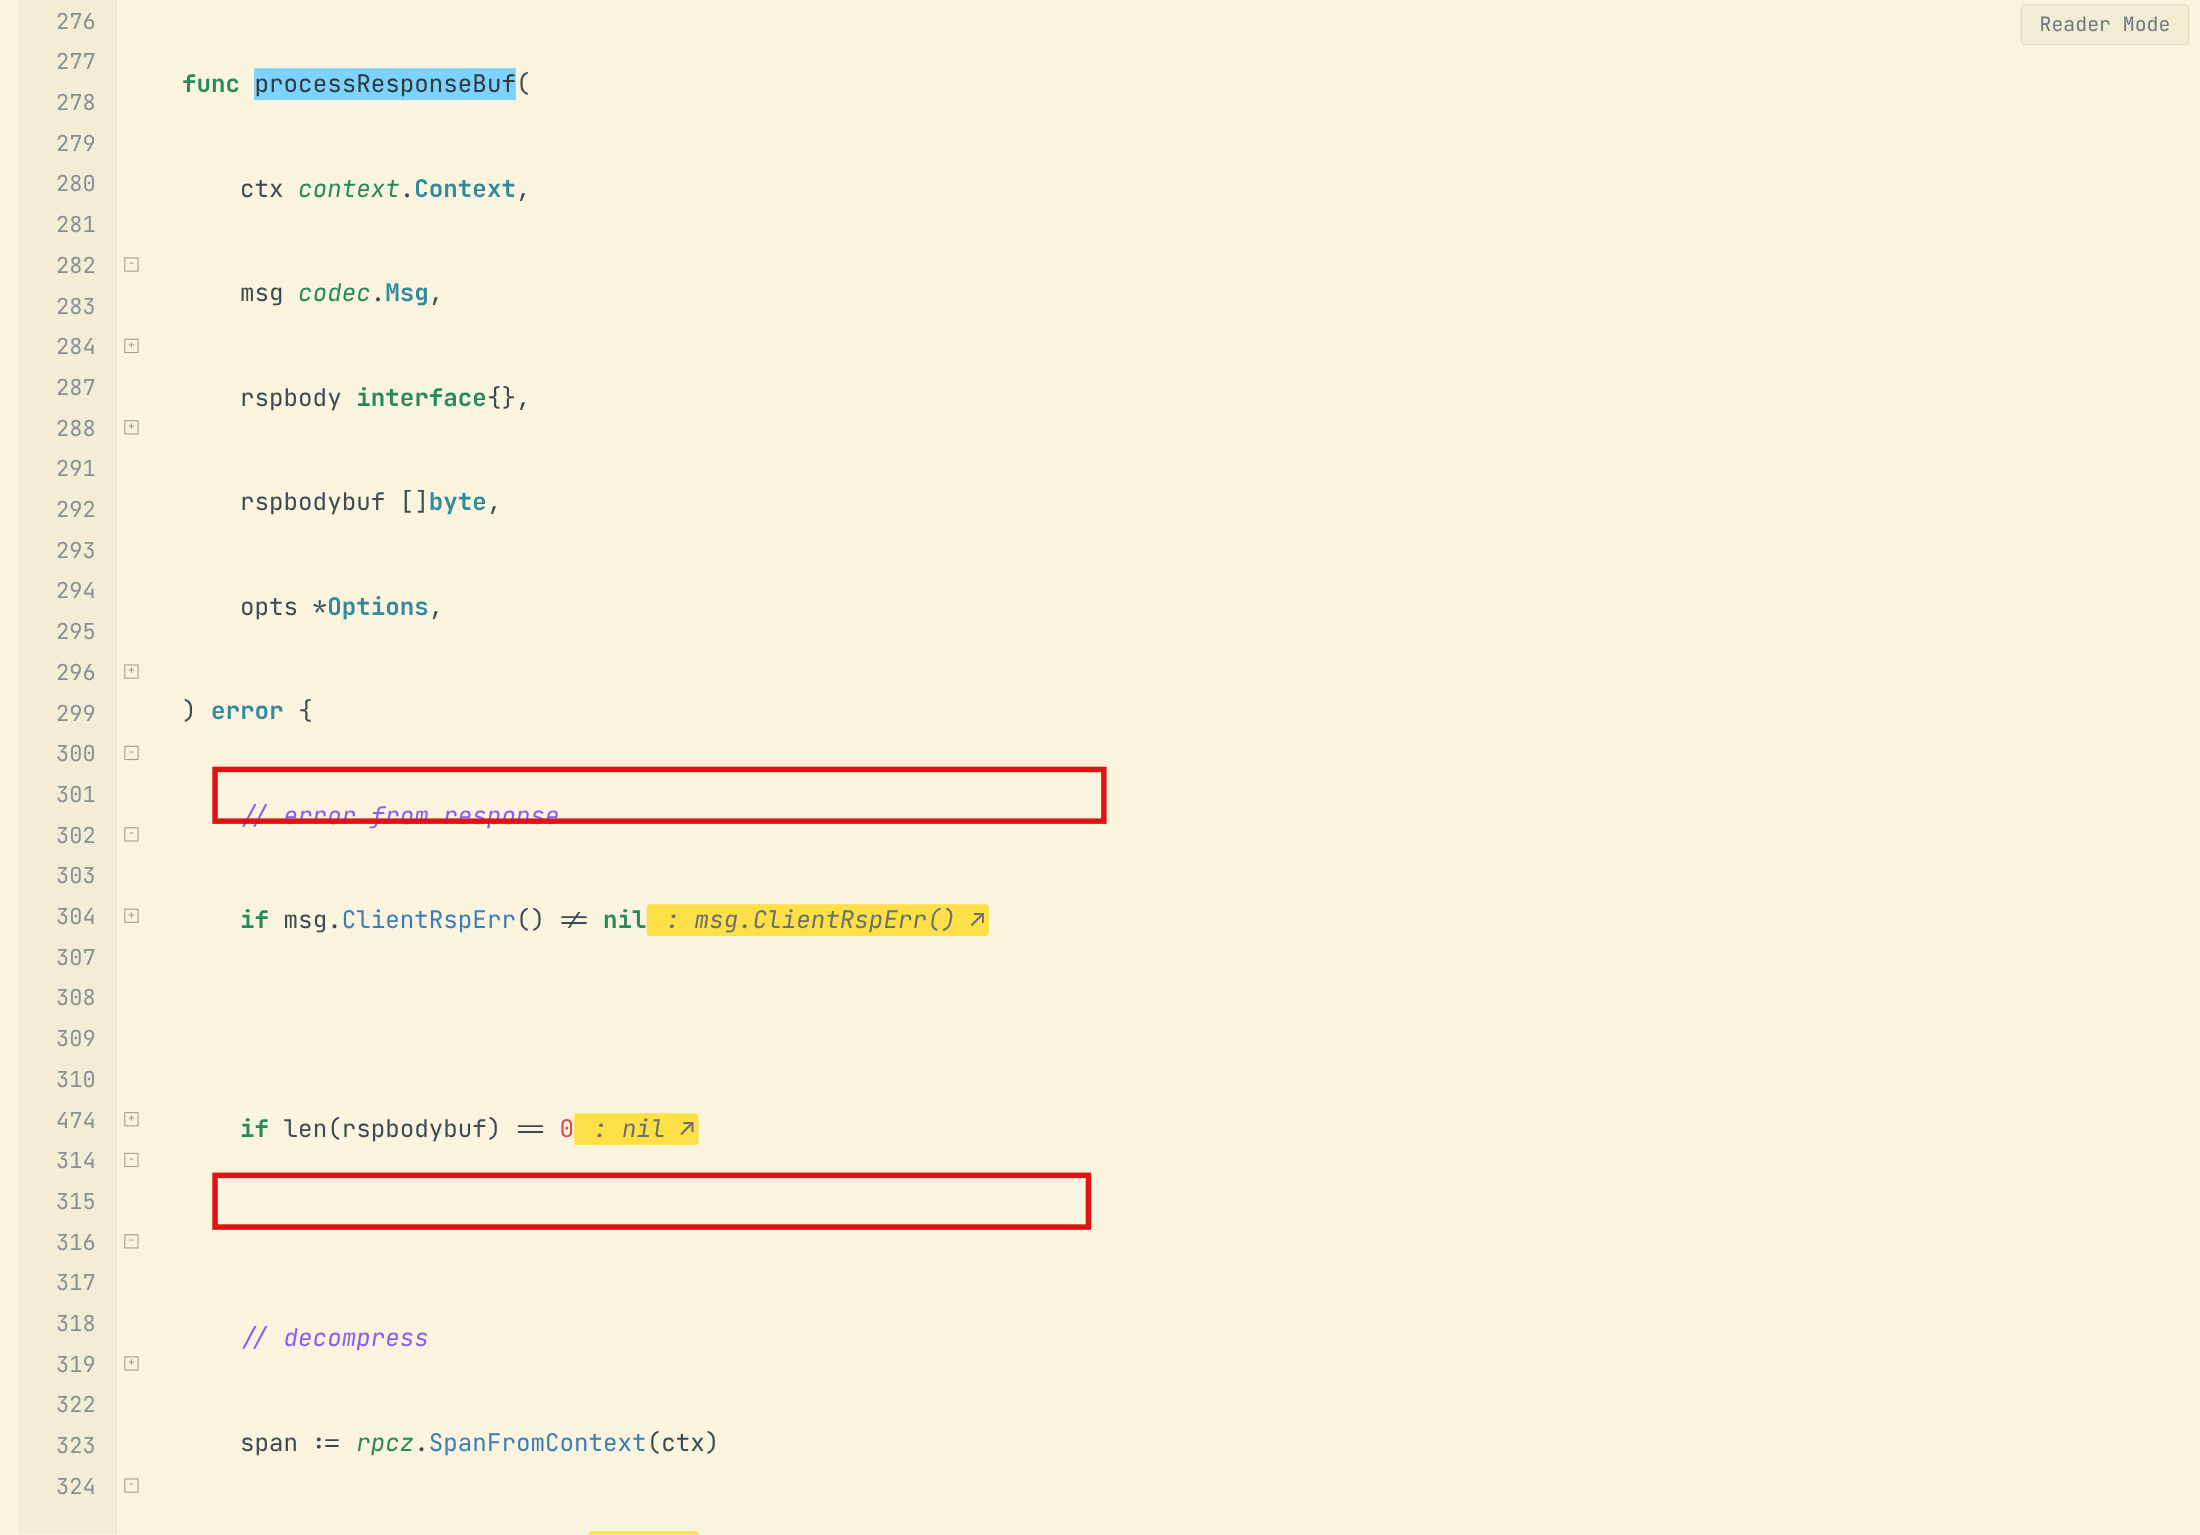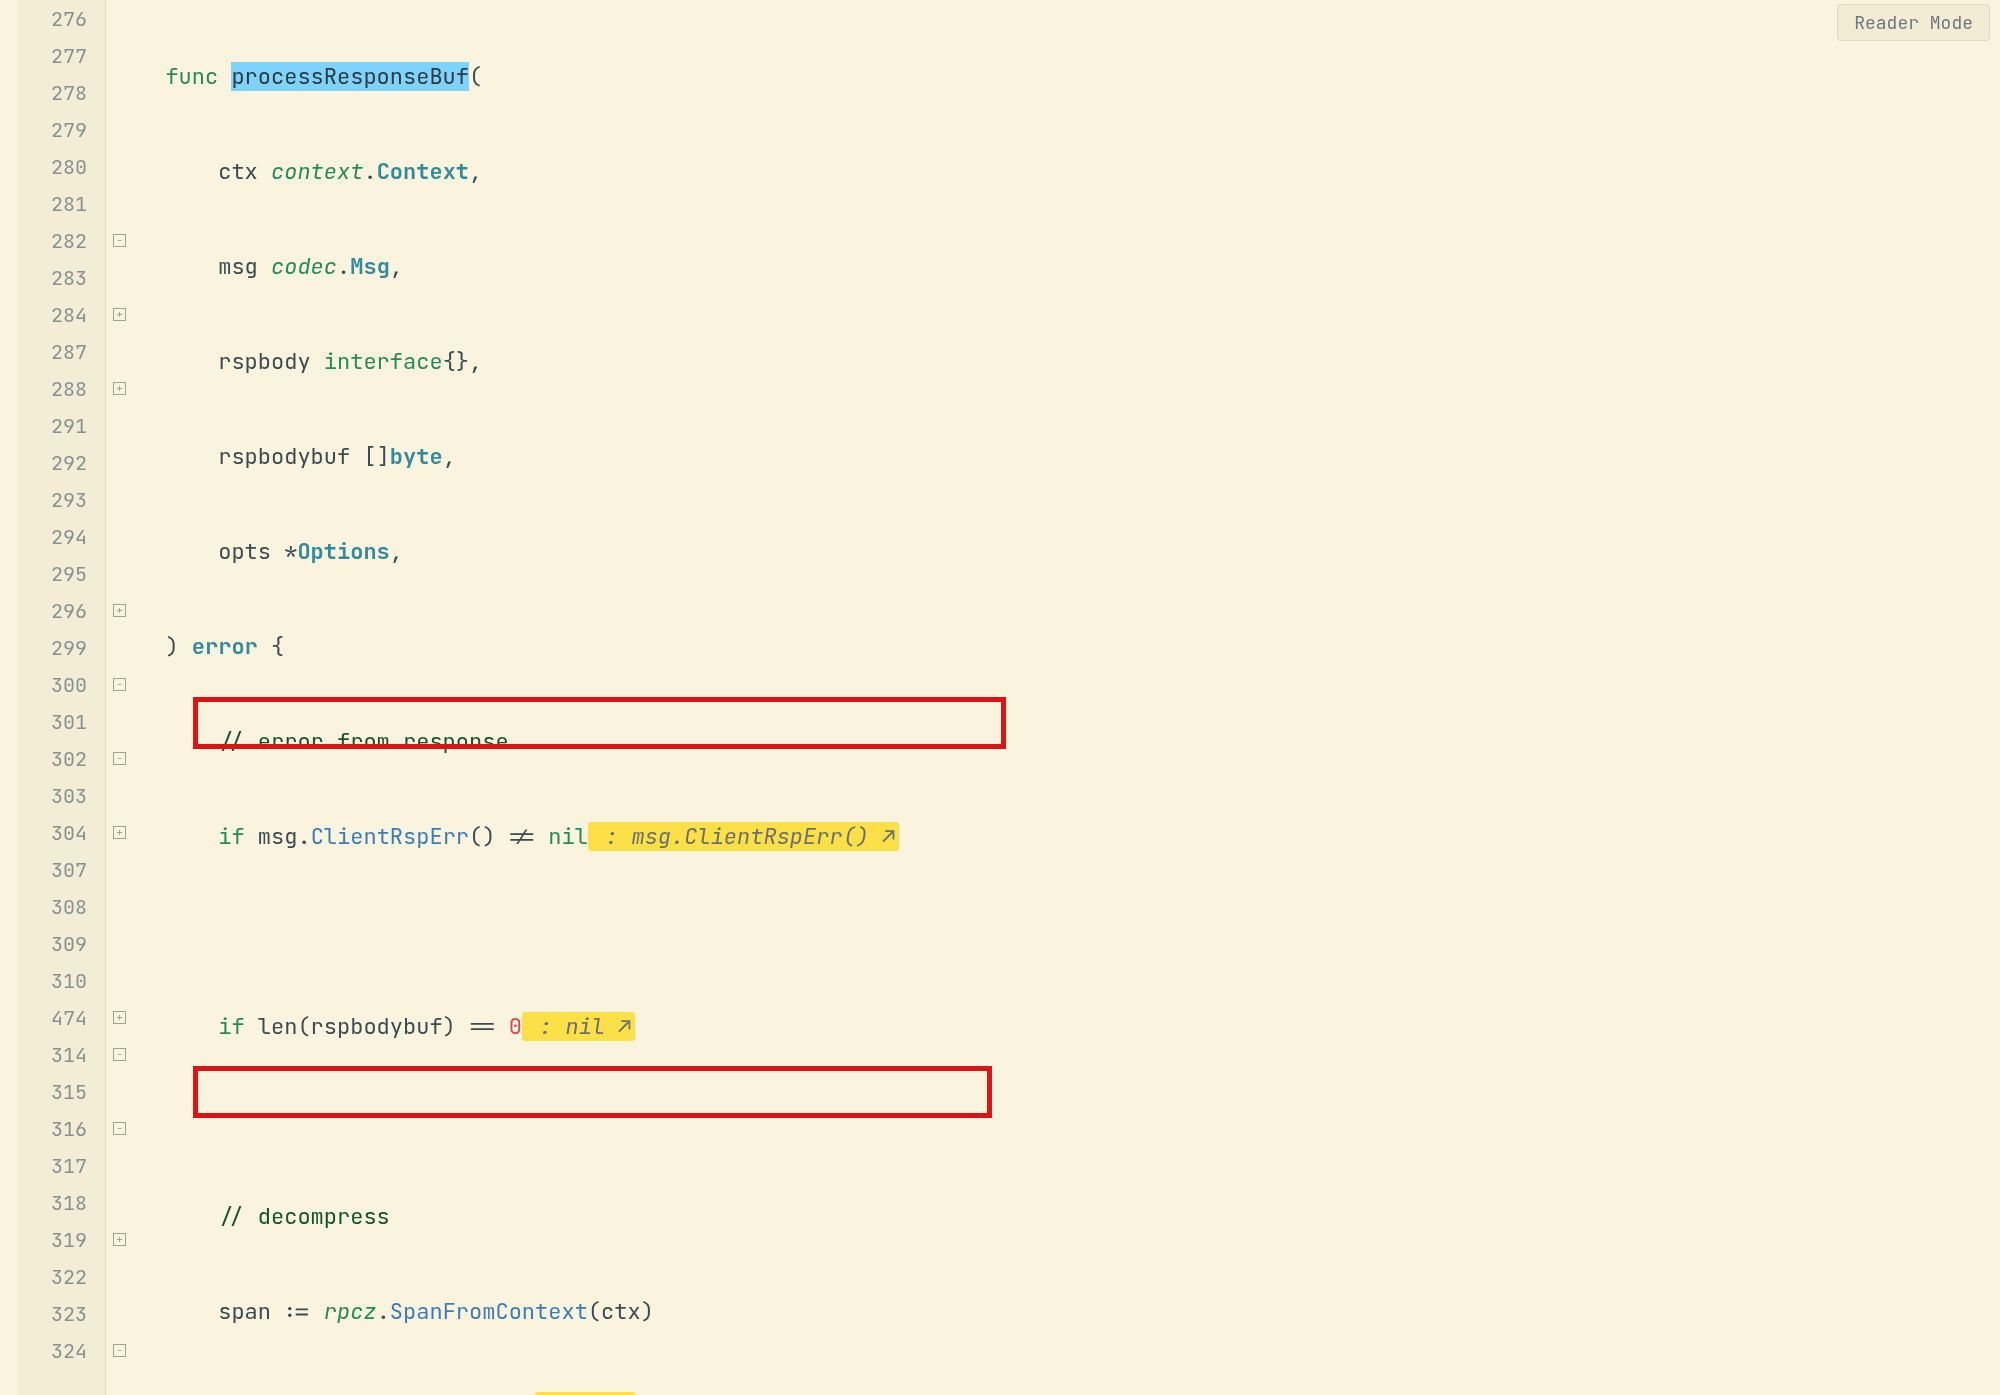--- a/index.html
+++ b/index.html
@@ -54,26 +54,26 @@
     padding-left: 6px;
     white-space: pre;
     position: relative;
   }
   .code-line {
     height: 37px;
     display: flex;
     align-items: center;
   }
   
-  .kw   { color: #278a5b; font-weight: 400; }       
+  .kw   { color: #278a5b; font-weight: 700; }       
   .ty   { color: #338a9c; font-weight: 600; }       
   .fn   { color: #3c7db7; }                         
   .pkg  { color: #278a5b; font-style: italic; }     
   .id   { color: #3b4b53; text-align: center; }                         
-  .cm   { color: #14532d; }     
+  .cm   { color: #8b5cf6; font-style: italic; }     
   .st   { color: #278a5b; }                         
   .nm   { color: #d8494e; }                         
   .pn   { color: #3b4b53; }                         
   .hint { background: #fde047; color: #6b7173; font-style: italic; padding: 0 4px; border-radius: 3px; }
   .mb-arrow { color: #6b7173; font-weight: bold; }
   .sel  { background: #7dd3fc; color: #2d3a3f; }
 
   .redbox {
     position: absolute;
     border: 5px solid #dc1414;

